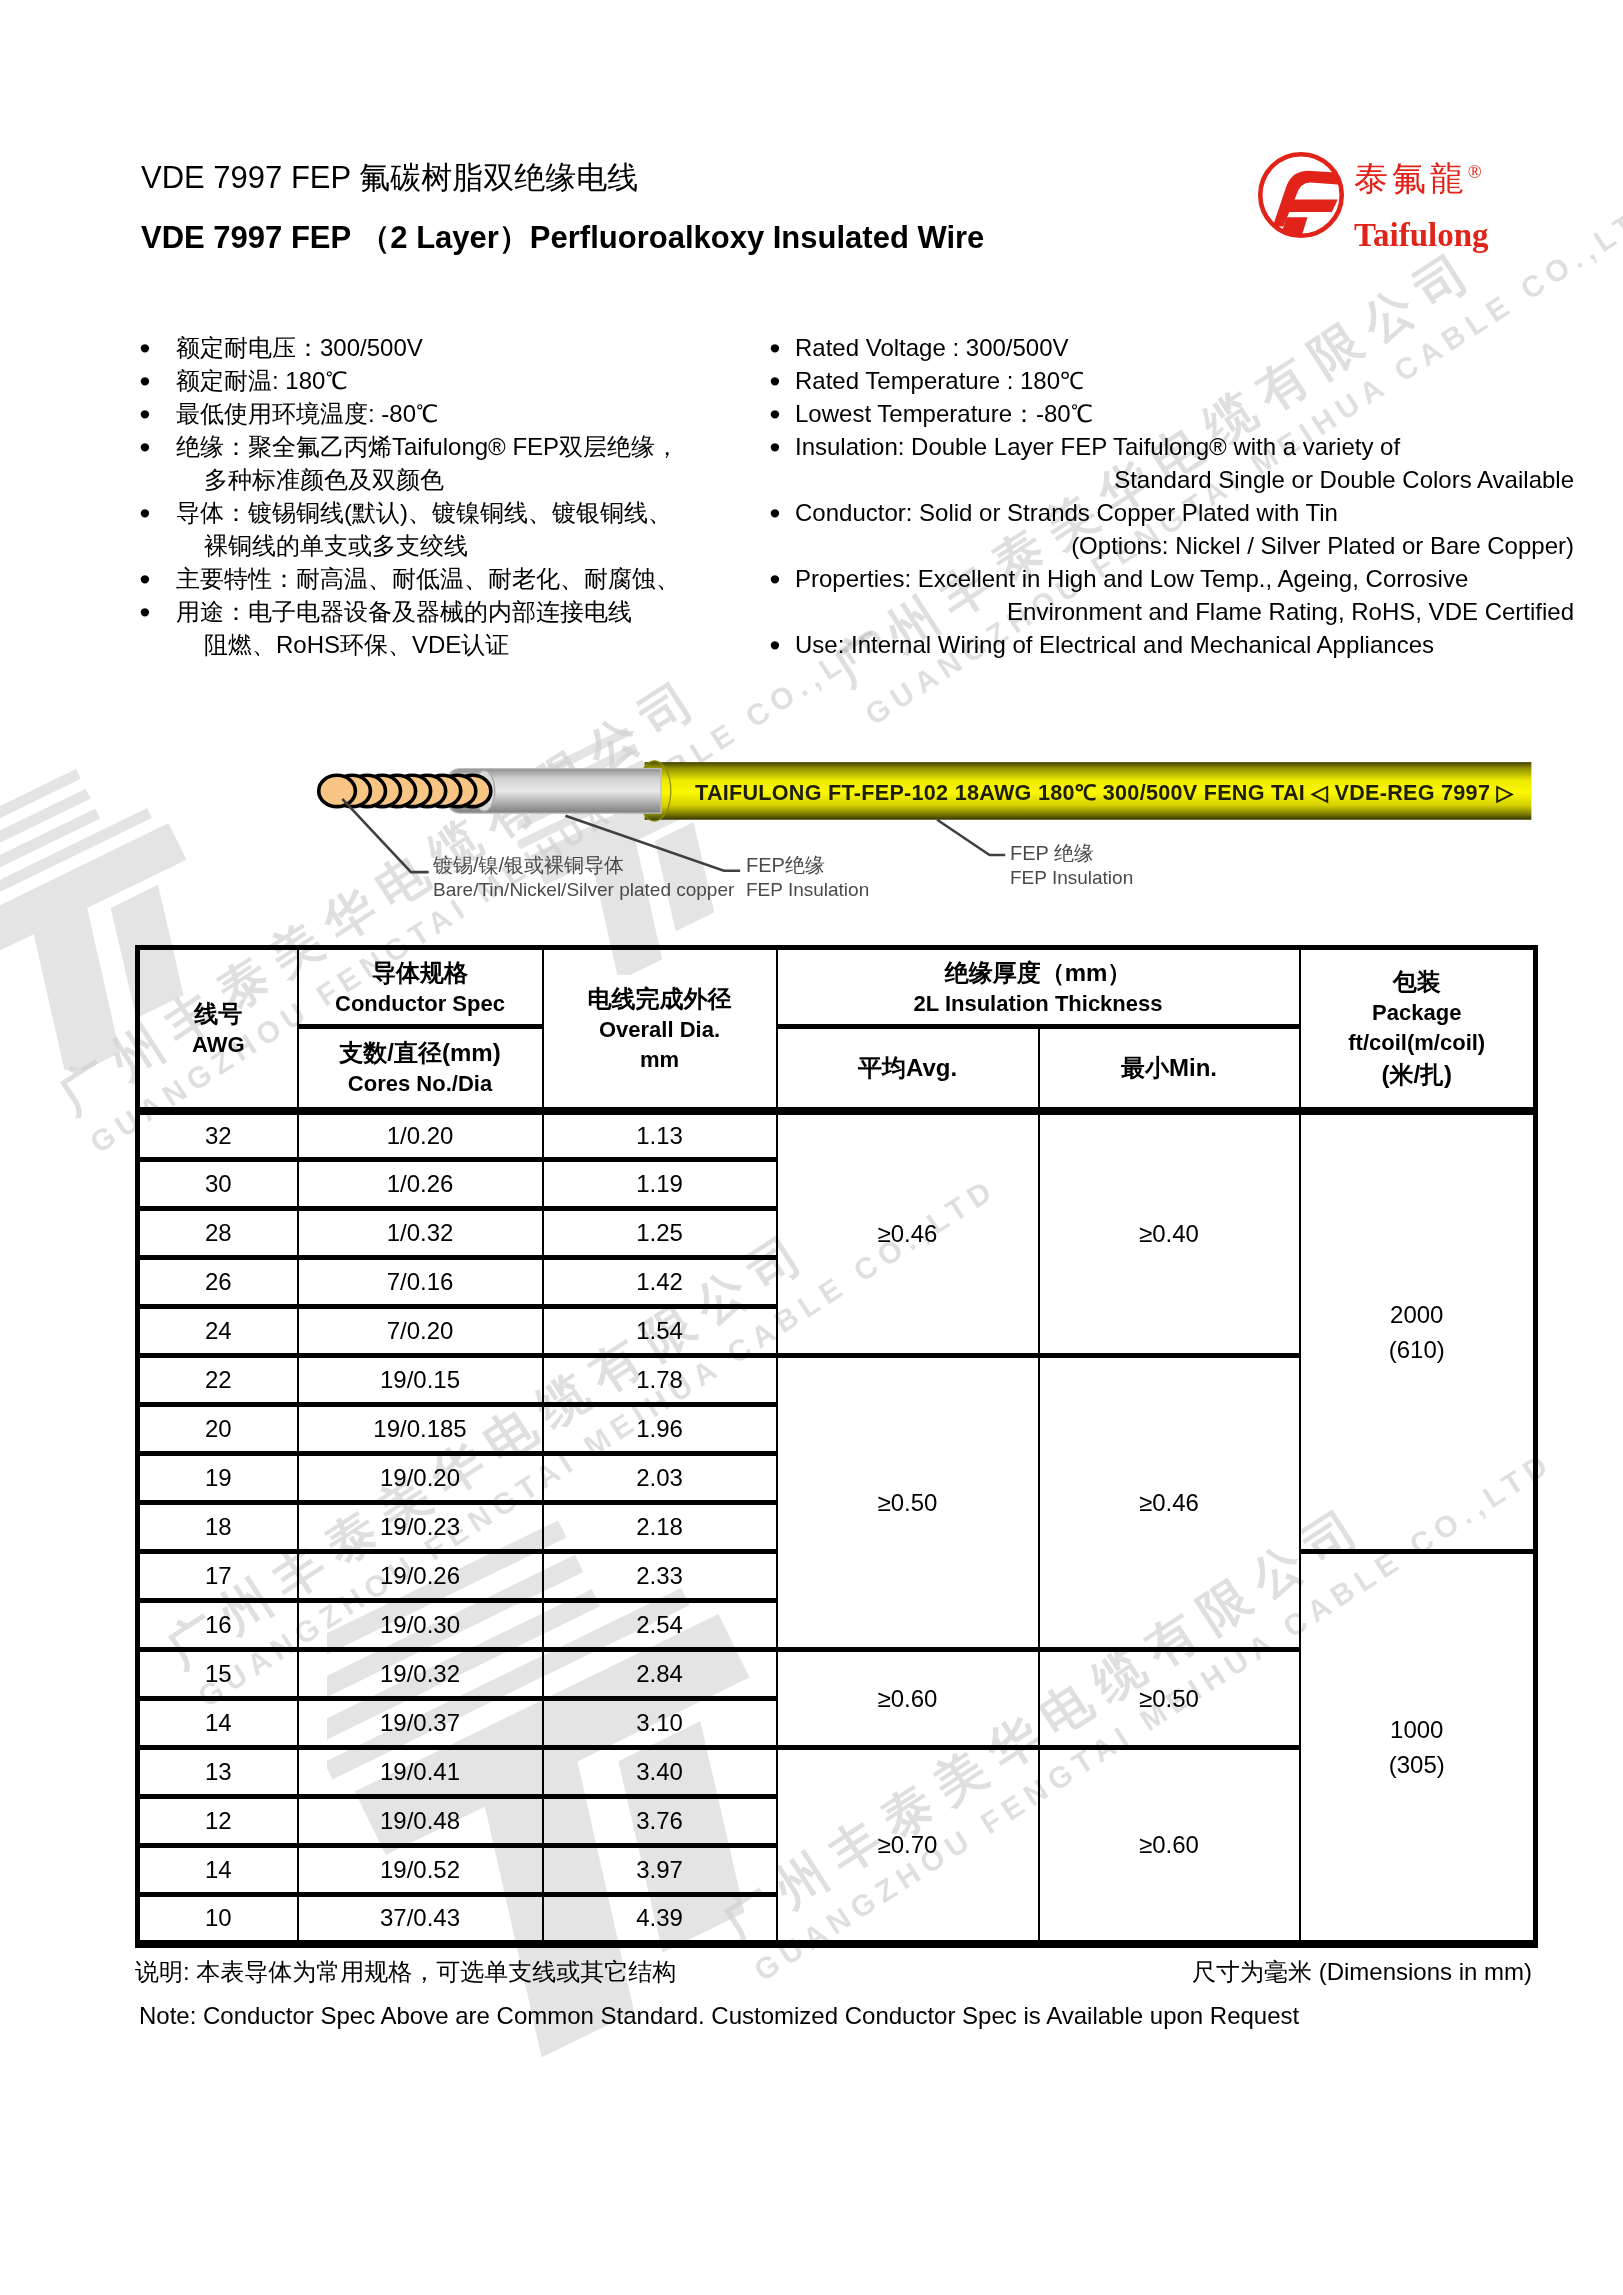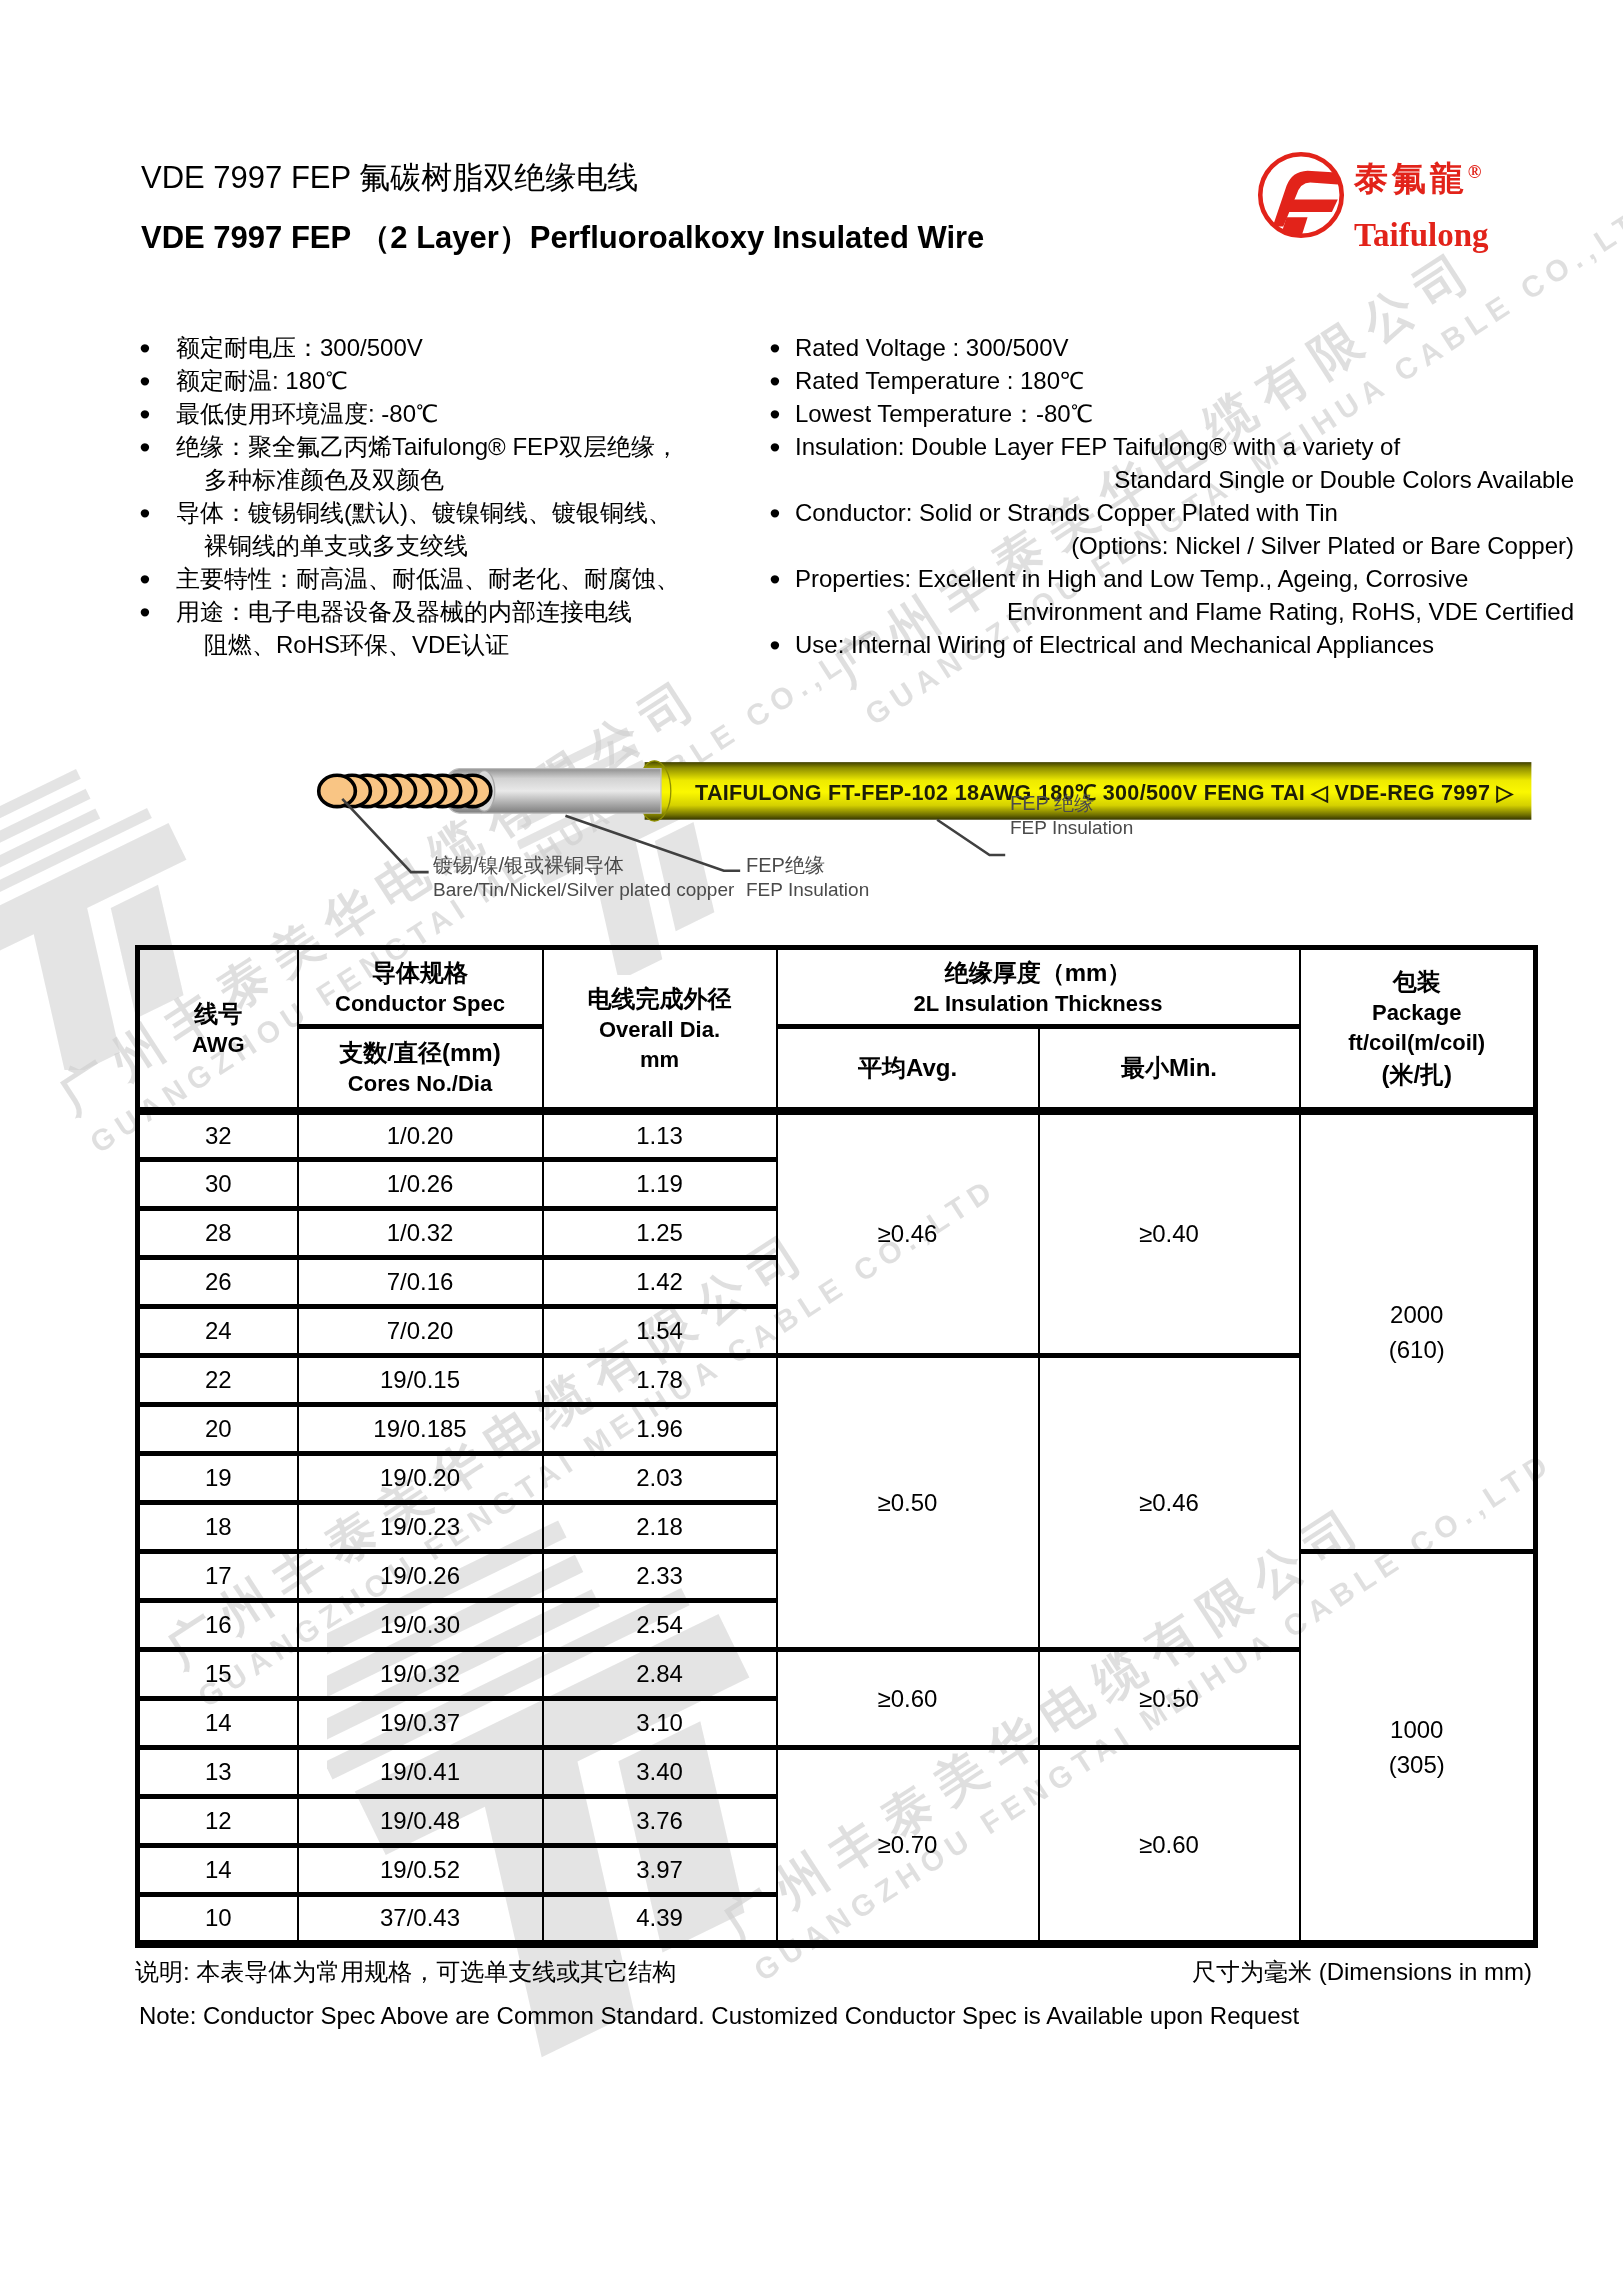--- a/index.html
+++ b/index.html
@@ -10,21 +10,21 @@
   .wm .wm-cn{font-size:50px;letter-spacing:13px;font-weight:bold;}
   .wm .wm-en{font-size:30px;letter-spacing:6.5px;font-weight:bold;margin-top:2.6px;}
   .wm-glyph{position:absolute;z-index:0;opacity:.55;pointer-events:none;}
   
   .title{position:absolute;left:141px;top:157px;z-index:1;}
   .title .t1{font-size:31px;font-weight:normal;}
   .title .t2{font-size:31px;font-weight:bold;margin-top:18.3px;}
   .logo{position:absolute;left:1255px;top:149px;z-index:1;}
   .logo-text{position:absolute;left:1354px;top:156px;text-align:left;color:#e2231a;
              font-family:"Liberation Serif", serif;}
-  .logo-cn{font-size:34px;font-weight:bold;letter-spacing:3.9px;}
+  .logo-cn{font-size:34px;font-weight:normal;letter-spacing:3.9px;}
   .logo-cn sup{font-size:18.3px;}
   .logo-en{font-size:33px;font-weight:bold;margin-top:15px;}
   
   .features{position:absolute;top:331px;z-index:1;}
   #features-cn{left:139px;width:628px;}
   #features-en{left:769px;width:805px;}
   .feat-line{font-size:24px;line-height:33px;height:33px;white-space:nowrap;}
   .feat-line .dot{display:inline-block;width:37px;font-size:19.6px;vertical-align:top;}
   .feat-line.cont{padding-left:65px;}
   #features-en .feat-line .dot{width:26px;}
@@ -198,21 +198,21 @@
     </g>
   </svg>
   <div class="wire-label" style="left:433px;top:854px">
     <div class="wl-cn">镀锡/镍/银或裸铜导体</div>
     <div class="wl-en">Bare/Tin/Nickel/Silver plated copper</div>
   </div>
   <div class="wire-label" style="left:746px;top:854px">
     <div class="wl-cn">FEP绝缘</div>
     <div class="wl-en">FEP Insulation</div>
   </div>
-  <div class="wire-label" style="left:1010px;top:792px">
+  <div class="wire-label" style="left:1010px;top:842px">
     <div class="wl-cn">FEP 绝缘</div>
     <div class="wl-en">FEP Insulation</div>
   </div>
 
   <table class="spec">
     <colgroup>
       <col style="width:160px">
         <col style="width:245px">
         <col style="width:234px">
       <col style="width:262px">

